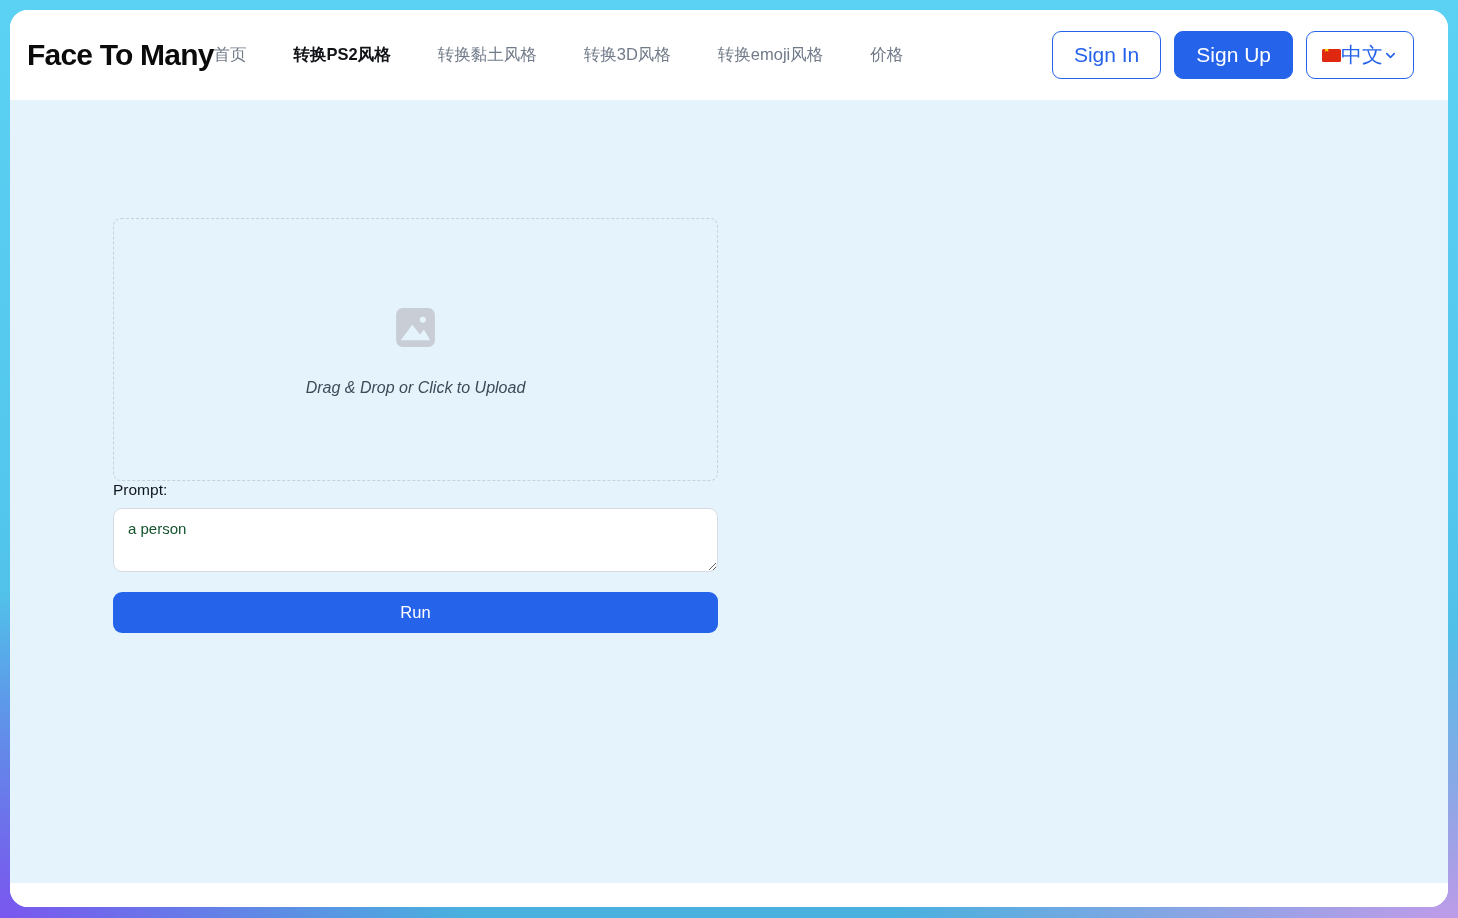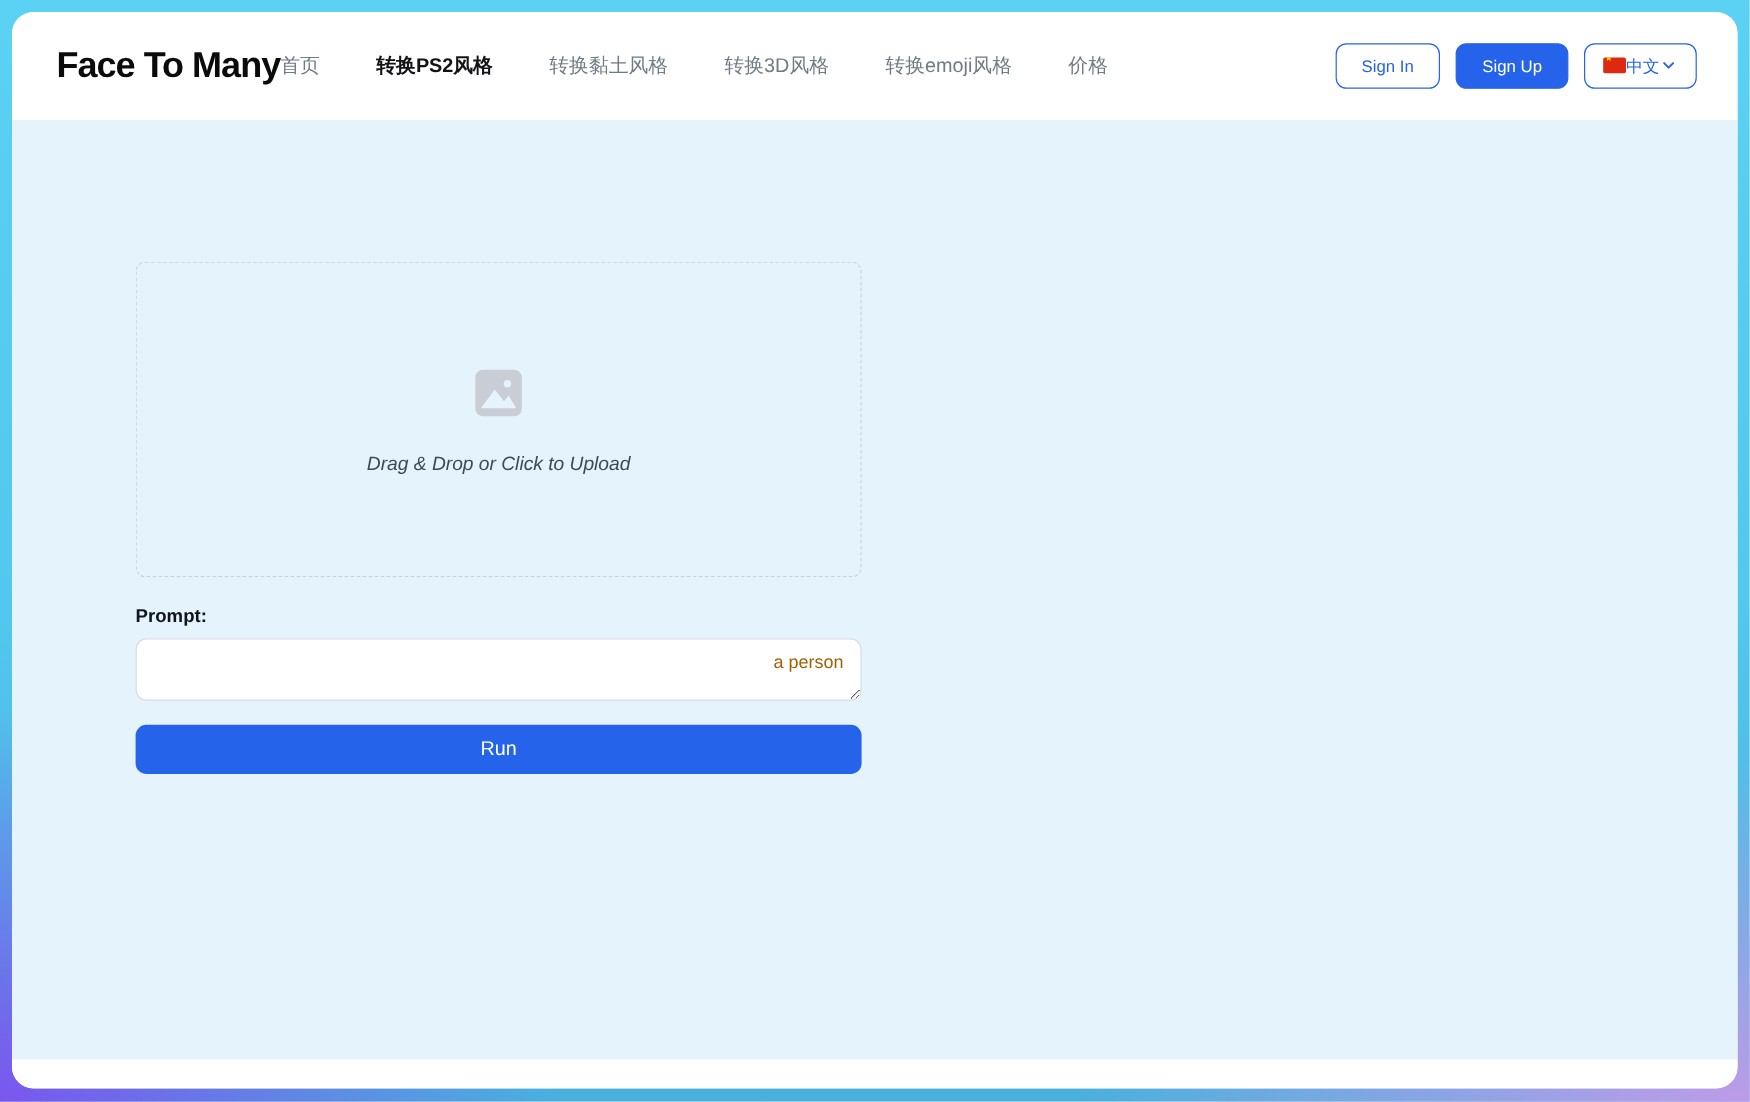--- a/index.html
+++ b/index.html
@@ -20,21 +20,21 @@
     overflow: hidden;
     display: flex;
     flex-direction: column;
   }
   
   .header {
     flex: none;
     height: 90px;
     display: flex;
     align-items: center;
-    padding: 0 34px 0 37px;
+    padding: 0 34px 0 17px;
     background: #ffffff;
   }
   .logo {
     font-size: 30px;
     font-weight: 800;
     letter-spacing: -0.8px;
     color: #0b0b0c;
     white-space: nowrap;
   }
   .nav {
@@ -53,21 +53,21 @@
     font-weight: 700;
   }
   .header-actions {
     margin-left: auto;
     display: flex;
     align-items: center;
     gap: 13px;
   }
   .btn {
     font-family: "Liberation Sans", sans-serif;
-    font-size: 14px;
+    font-size: 21px;
     border-radius: 9px;
     padding: 10px 21px;
     cursor: pointer;
     line-height: 1.2;
   }
   .btn-outline {
     background: #ffffff;
     border: 1px solid #2563eb;
     color: #2563eb;
   }
@@ -126,40 +126,38 @@
     cursor: pointer;
   }
   .upload-icon { line-height: 0; }
   .upload-label {
     margin-top: 27px;
     font-size: 16px;
     color: #3e4a57;
     font-style: italic;
   }
   .prompt-label {
-    margin-top: 24px;
     font-size: 15.5px;
-    font-weight: 700;
+    font-weight: 400;
     color: #10151c;
   }
   .prompt-input {
     display: block;
     margin-top: 9px;
     width: 100%;
-    height: 52px;
+    height: 64px;
     border: 1px solid #d7dce2;
     border-radius: 9px;
     background: #ffffff;
     padding: 11px 14px;
     font-family: "Liberation Sans", sans-serif;
     font-size: 15px;
-    color: #a16207;
+    color: #14532d;
     resize: both;
     outline: none;
-    text-align: right;
   }
   .run-btn {
     margin-top: 20px;
     width: 100%;
     height: 41px;
     background: #2563eb;
     border: none;
     border-radius: 9px;
     color: #ffffff;
     font-family: "Liberation Sans", sans-serif;

